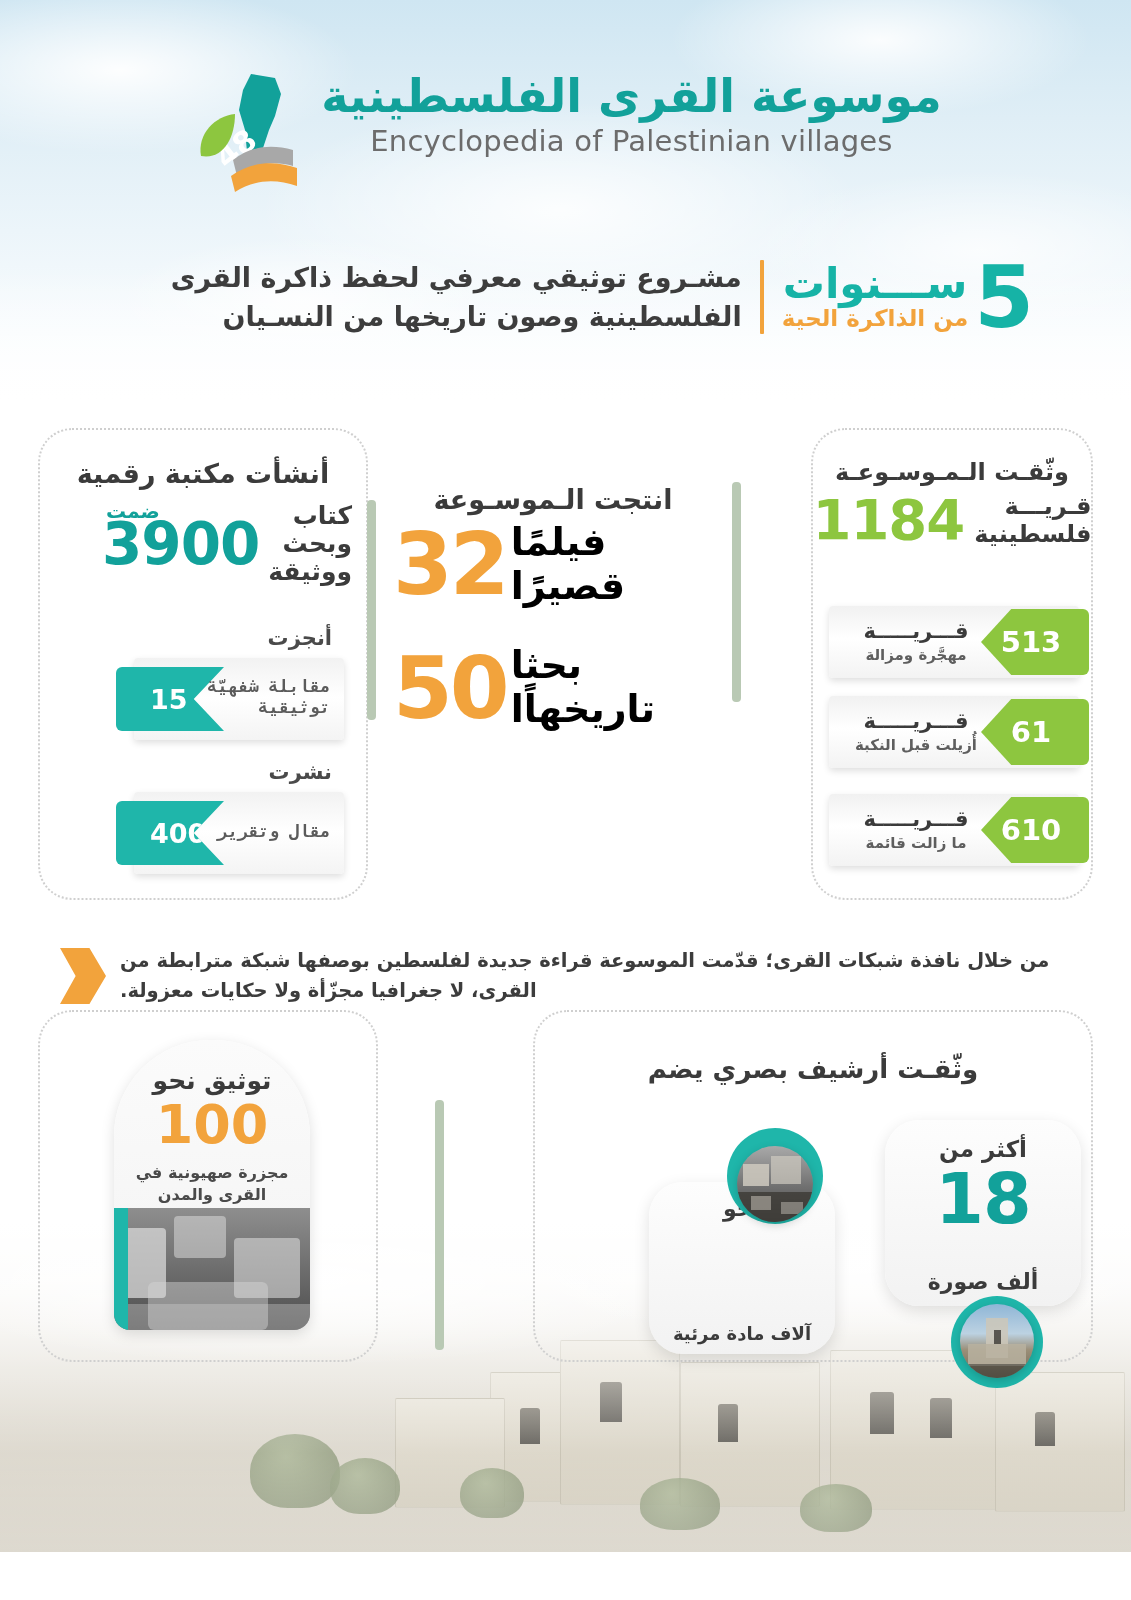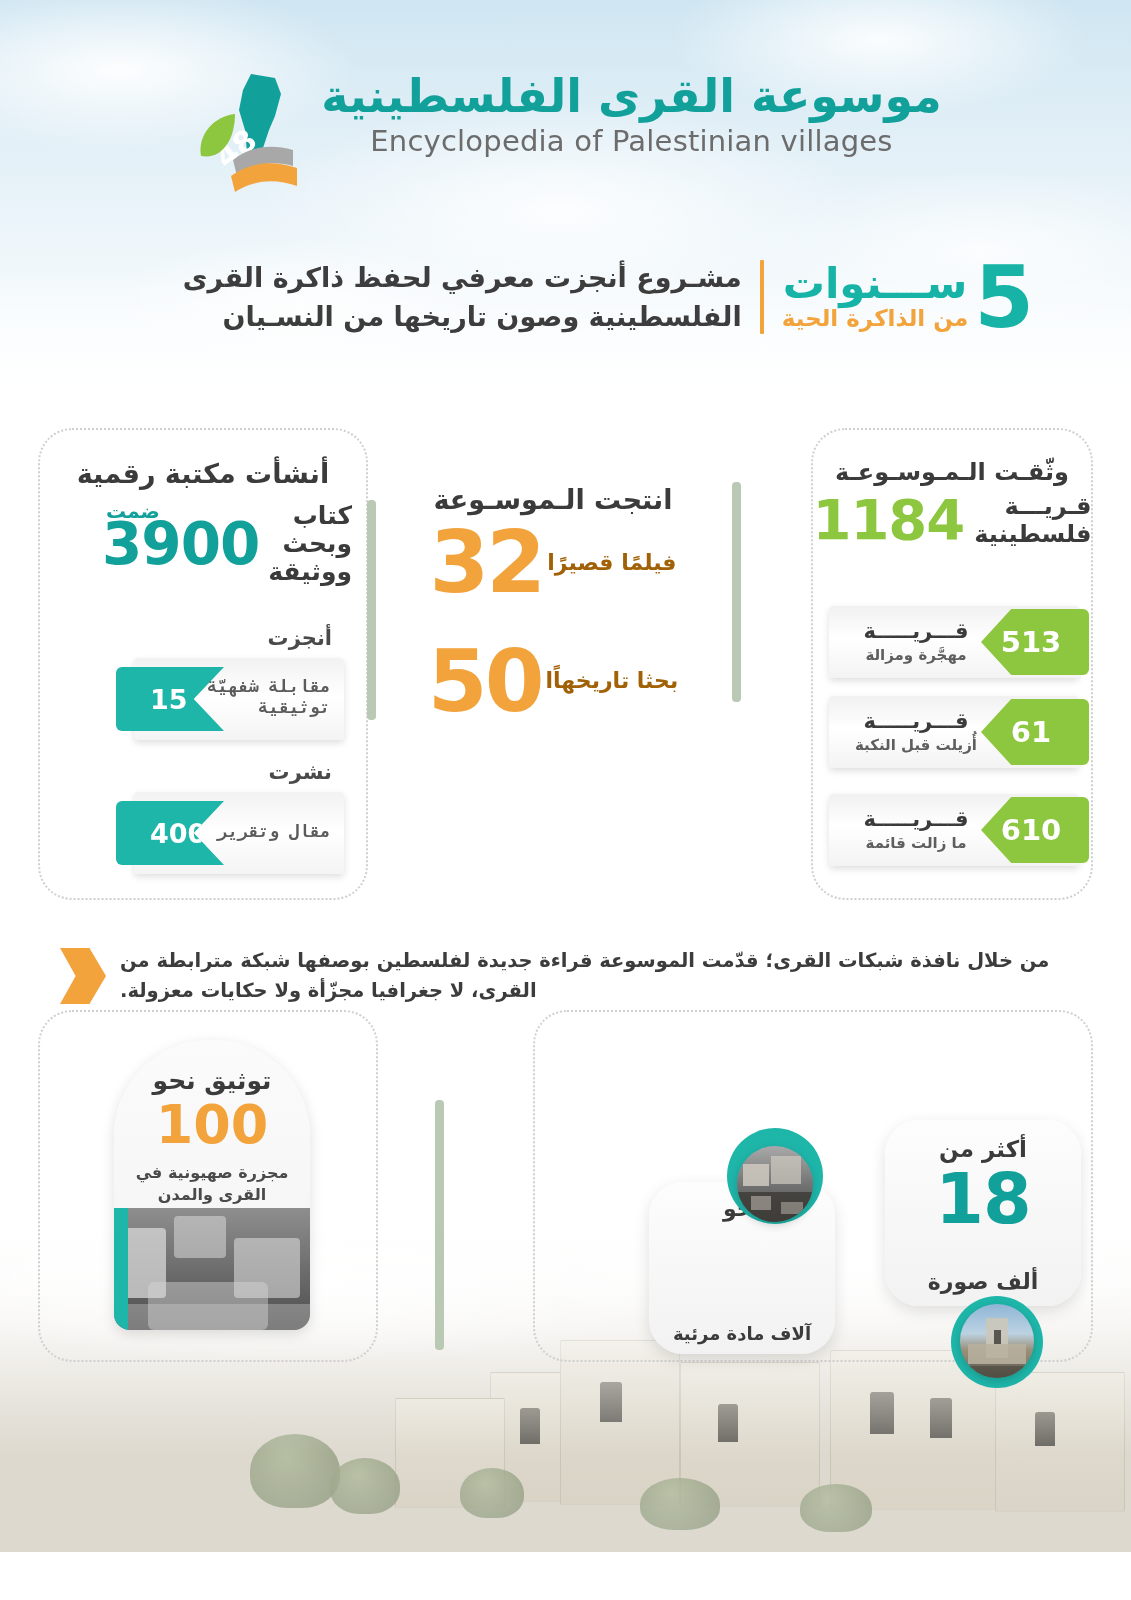--- a/index.html
+++ b/index.html
@@ -268,21 +268,21 @@
     text-align: center;
     font-size: 27px; font-weight: 700; color: #3b3b3b;
     letter-spacing: 1.5px;
   }
   .prod-row {
     display:flex; flex-direction: row; align-items: center; justify-content: center;
     direction: rtl; gap: 4px;
     margin-top: 6px;
   }
   .prod-num { font-size: 86px; font-weight: 800; color: #f2a33c; line-height: .96; letter-spacing: -3px; }
-  .prod-unit { font-size: 22px; font-weight: 700; color: #a16207; line-height: 1.15; text-align: center; }
+  .prod-unit { font-size: 38px; font-weight: 700; color: #000000; line-height: 1.15; text-align: left; }
   #row-research { margin-top: 36px; }
 
   
   #card-villages { right: 38px; top: 428px; width: 282px; height: 472px; }
 
   .vil-head {
     position:absolute; top: 28px; right: 16px; left: 16px;
     text-align: center;
     font-size: 24px; font-weight: 700; color: #3b3b3b; letter-spacing: 1.5px;
   }
@@ -521,21 +521,21 @@
 
   <div class="tagline-row">
     <div class="five-block">
       <div class="five-num">5</div>
       <div class="five-words">
         <div class="five-top">ســـنوات</div>
         <div class="five-bot">من الذاكرة الحية</div>
       </div>
     </div>
     <div class="tag-divider"></div>
-    <div class="tagline-text">مشـروع أنجزت معرفي لحفظ ذاكرة القرى الفلسطينية وصون تاريخها من النسـيان</div>
+    <div class="tagline-text">مشـروع توثيقي معرفي لحفظ ذاكرة القرى الفلسطينية وصون تاريخها من النسـيان</div>
   </div>
 
   <div class="dash-card" id="card-library">
     <div class="lib-head">أنشأت مكتبة رقمية</div>
 
     <div class="lib-big-row">
       <div class="lib-unit">كتاب وبحث ووثيقة</div>
       <div class="lib-2500">
         <div class="lib-damm">ضمت</div>
         <div class="lib-num">3900</div>
@@ -629,20 +629,21 @@
         <div class="mp-shape" style="left:34px; top:74px; width:120px;height:48px; border-radius:6px; opacity:.45;"></div>
         <div class="mp-shape" style="left:0px;  top:96px; width:196px;height:26px; opacity:.35;"></div>
       </div>
       <div class="mass-teal-edge"></div>
     </div>
   </div>
 
   <div class="bottom-rule"></div>
 
   <div class="dash-card" id="card-archive">
+    <div class="arch-head">وثّقـت أرشيف بصري يضم</div>
 
     <div class="tile" id="tile-photos">
       <div class="tile-top">أكثر من</div>
       <div class="tile-num">18</div>
       <div class="tile-bot">ألف صورة</div>
     </div>
 
     <div class="tile" id="tile-video">
       <div class="tile-top">نحو</div>
       <div class="tile-bot">آلاف مادة مرئية</div>

